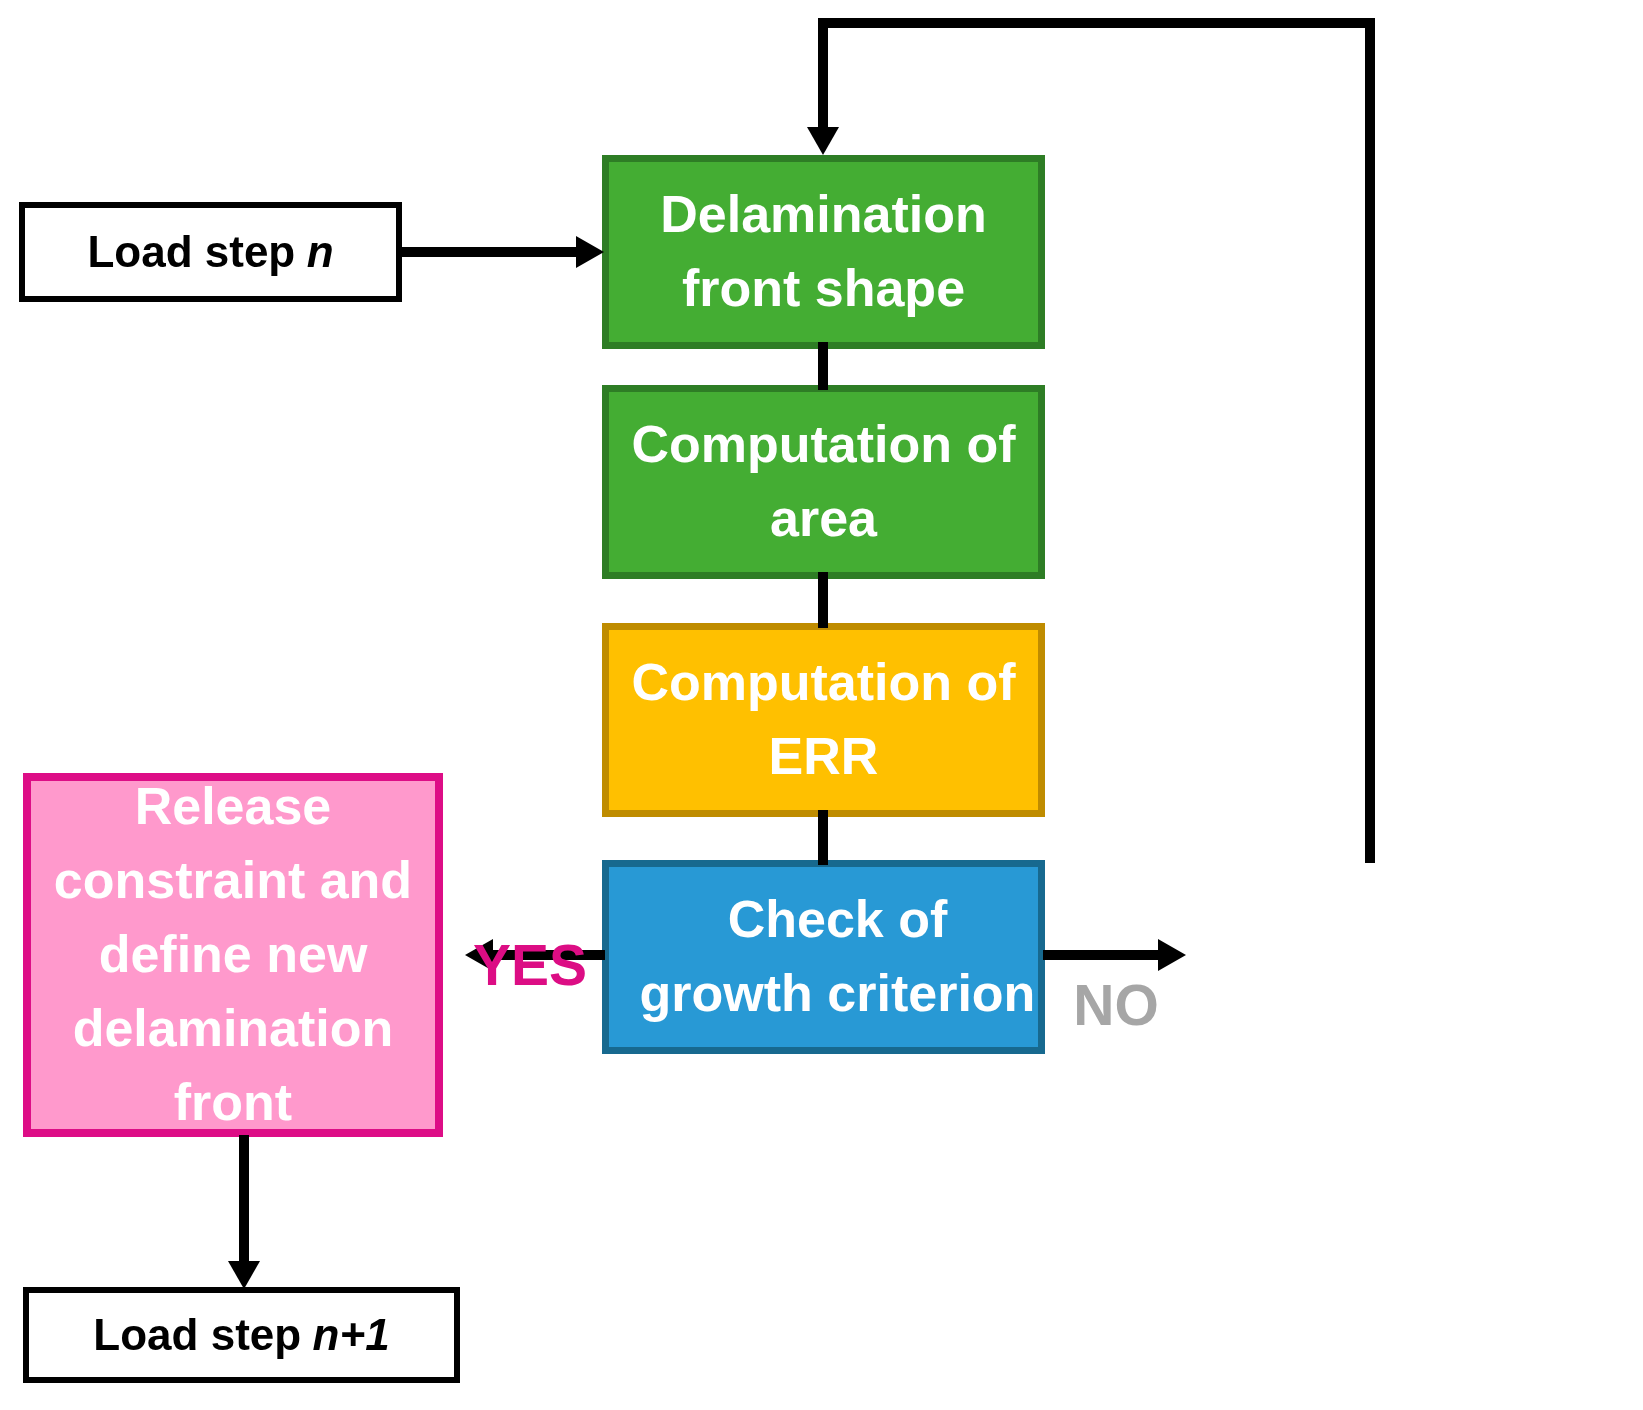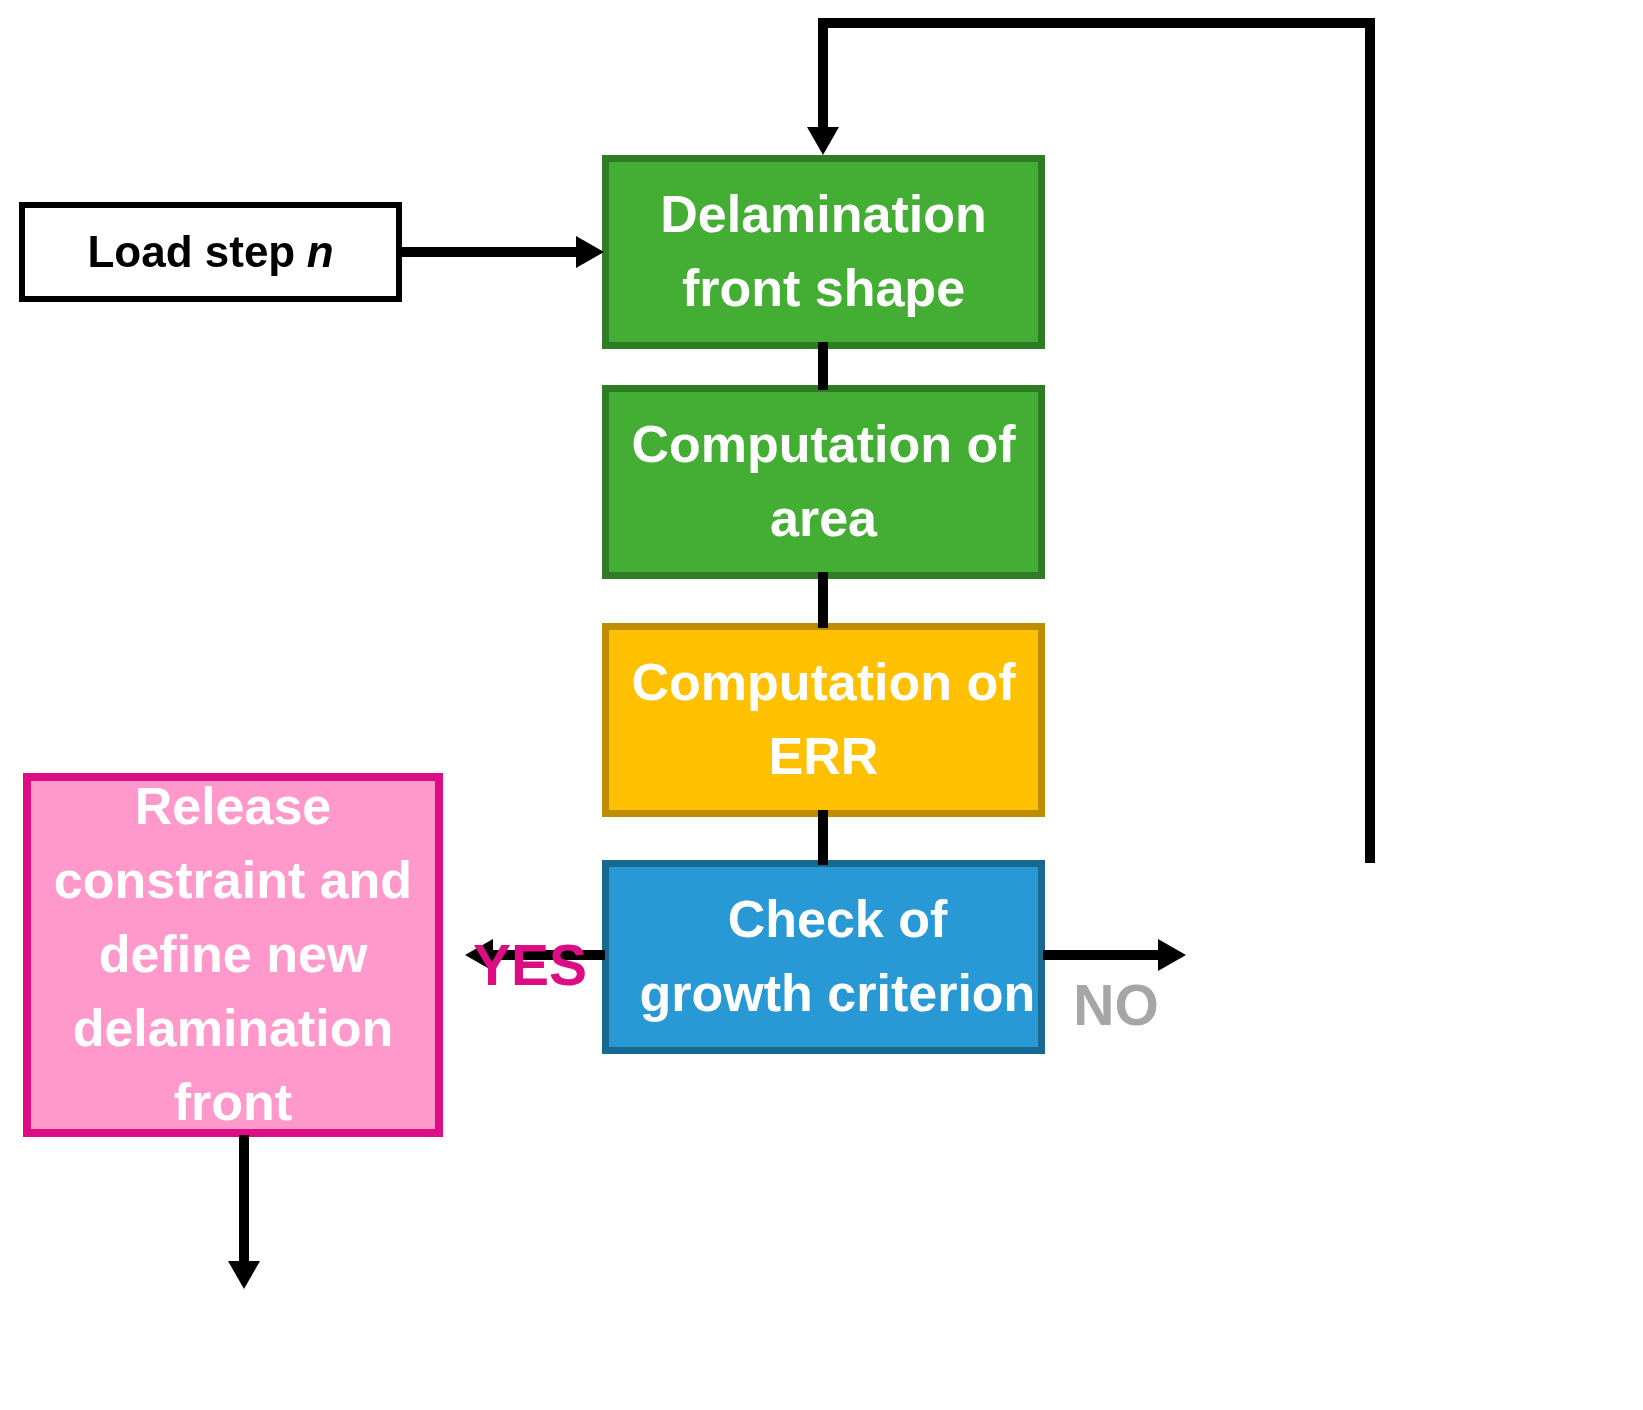--- a/index.html
+++ b/index.html
@@ -84,20 +84,23 @@
 
   <div class="node proc pink" id="node-release">
     <span class="node-label">Release
 constraint and
 define new
 delamination
 front</span>
   </div>
 
 
+  <div class="node terminal" id="node-load-step-n1">
+    <span><span>Load step</span><span class="var">n+1</span></span>
+  </div>
 
   <div class="line" style="left:400px; top:247px; width:178px; height:10px;"></div>
   <div class="ah ah-right" style="left:576px; top:236px;"></div>
 
   <div class="line" style="left:818px; top:342px; width:10px; height:48px;"></div>
 
   <div class="line" style="left:818px; top:572px; width:10px; height:56px;"></div>
 
   <div class="line" style="left:818px; top:810px; width:10px; height:55px;"></div>
 

